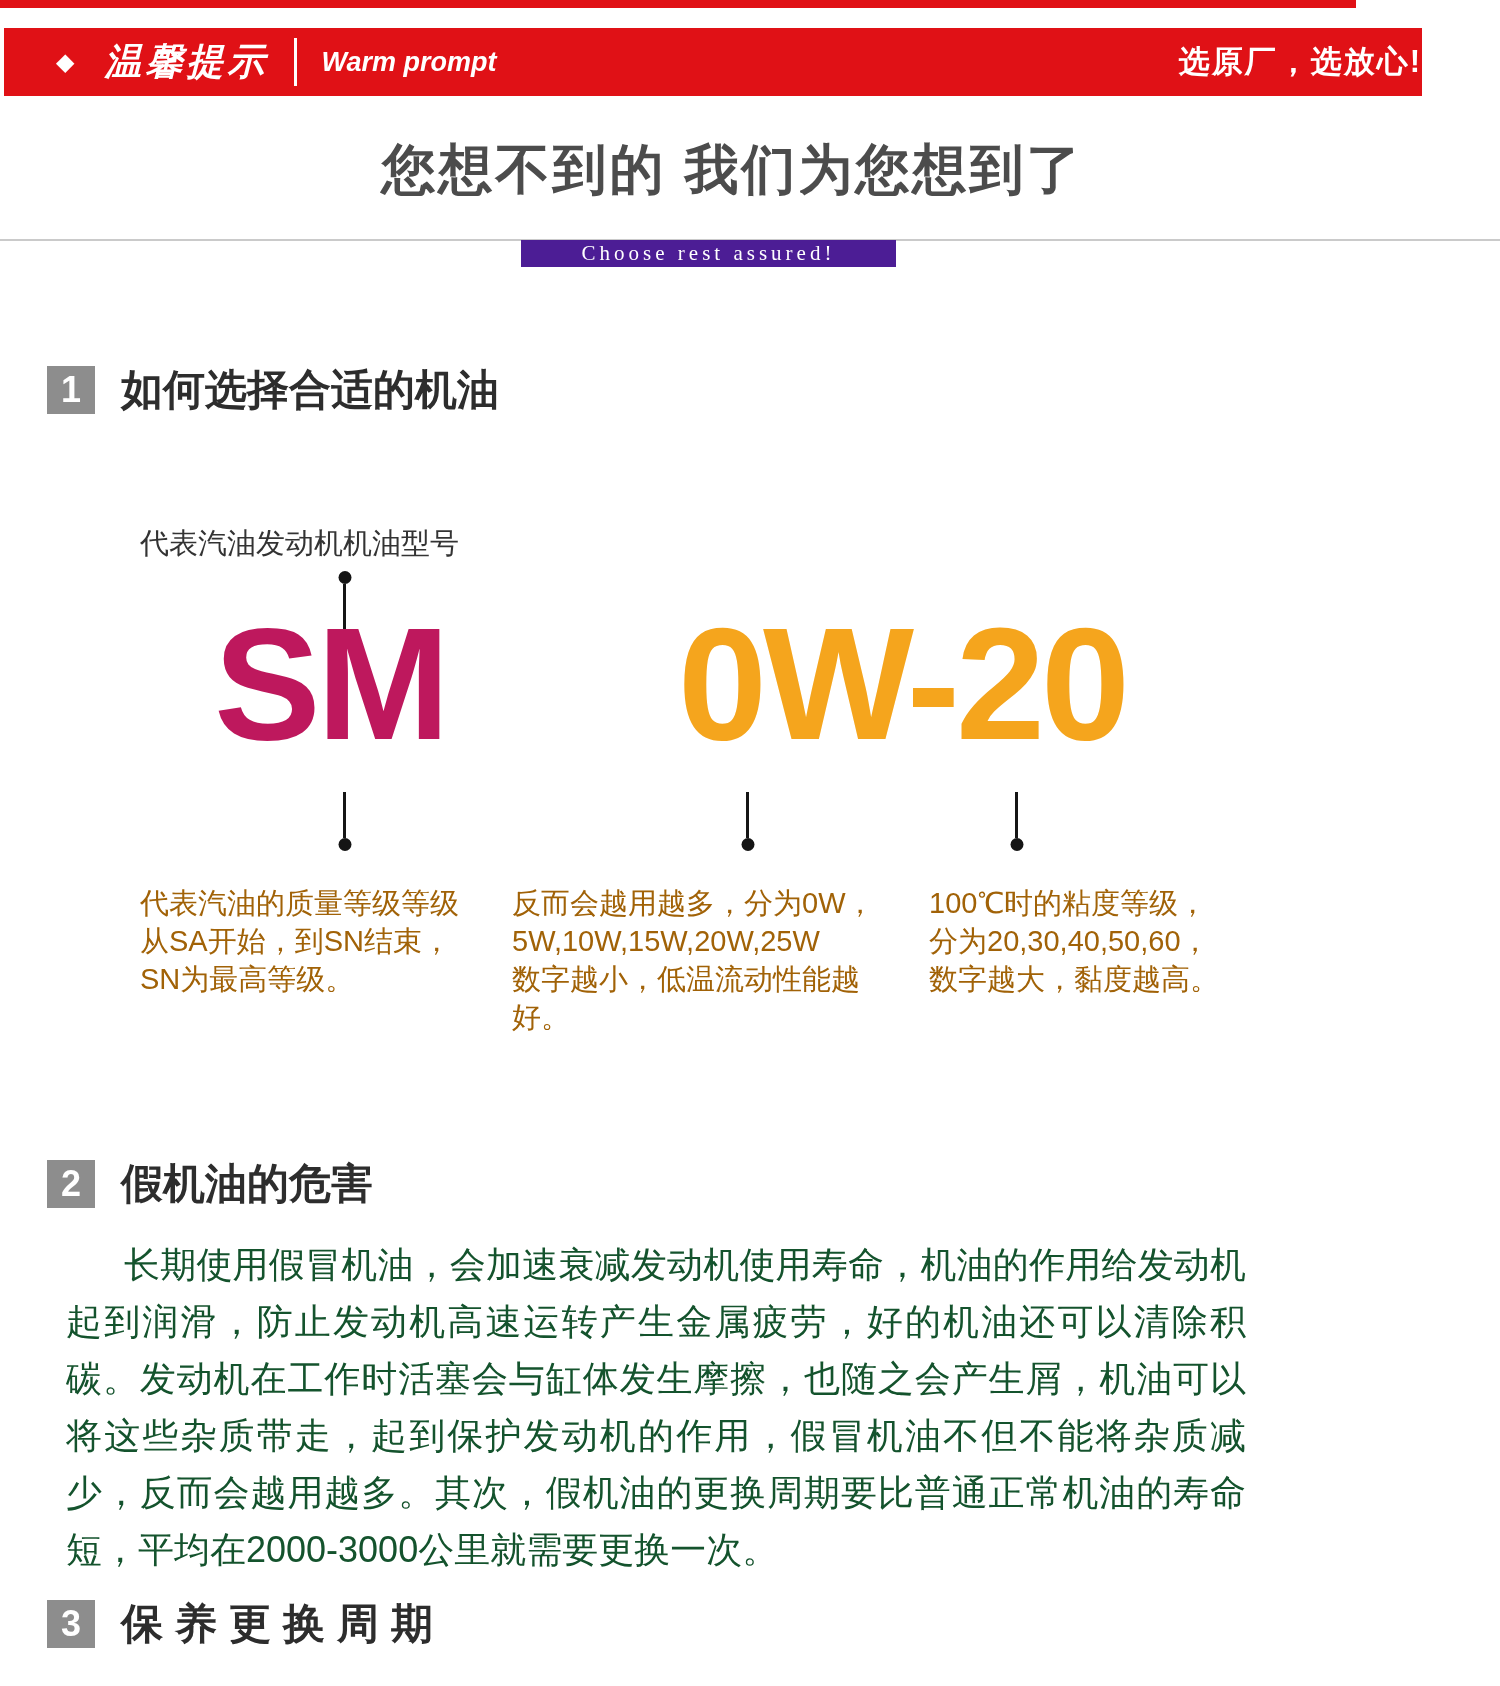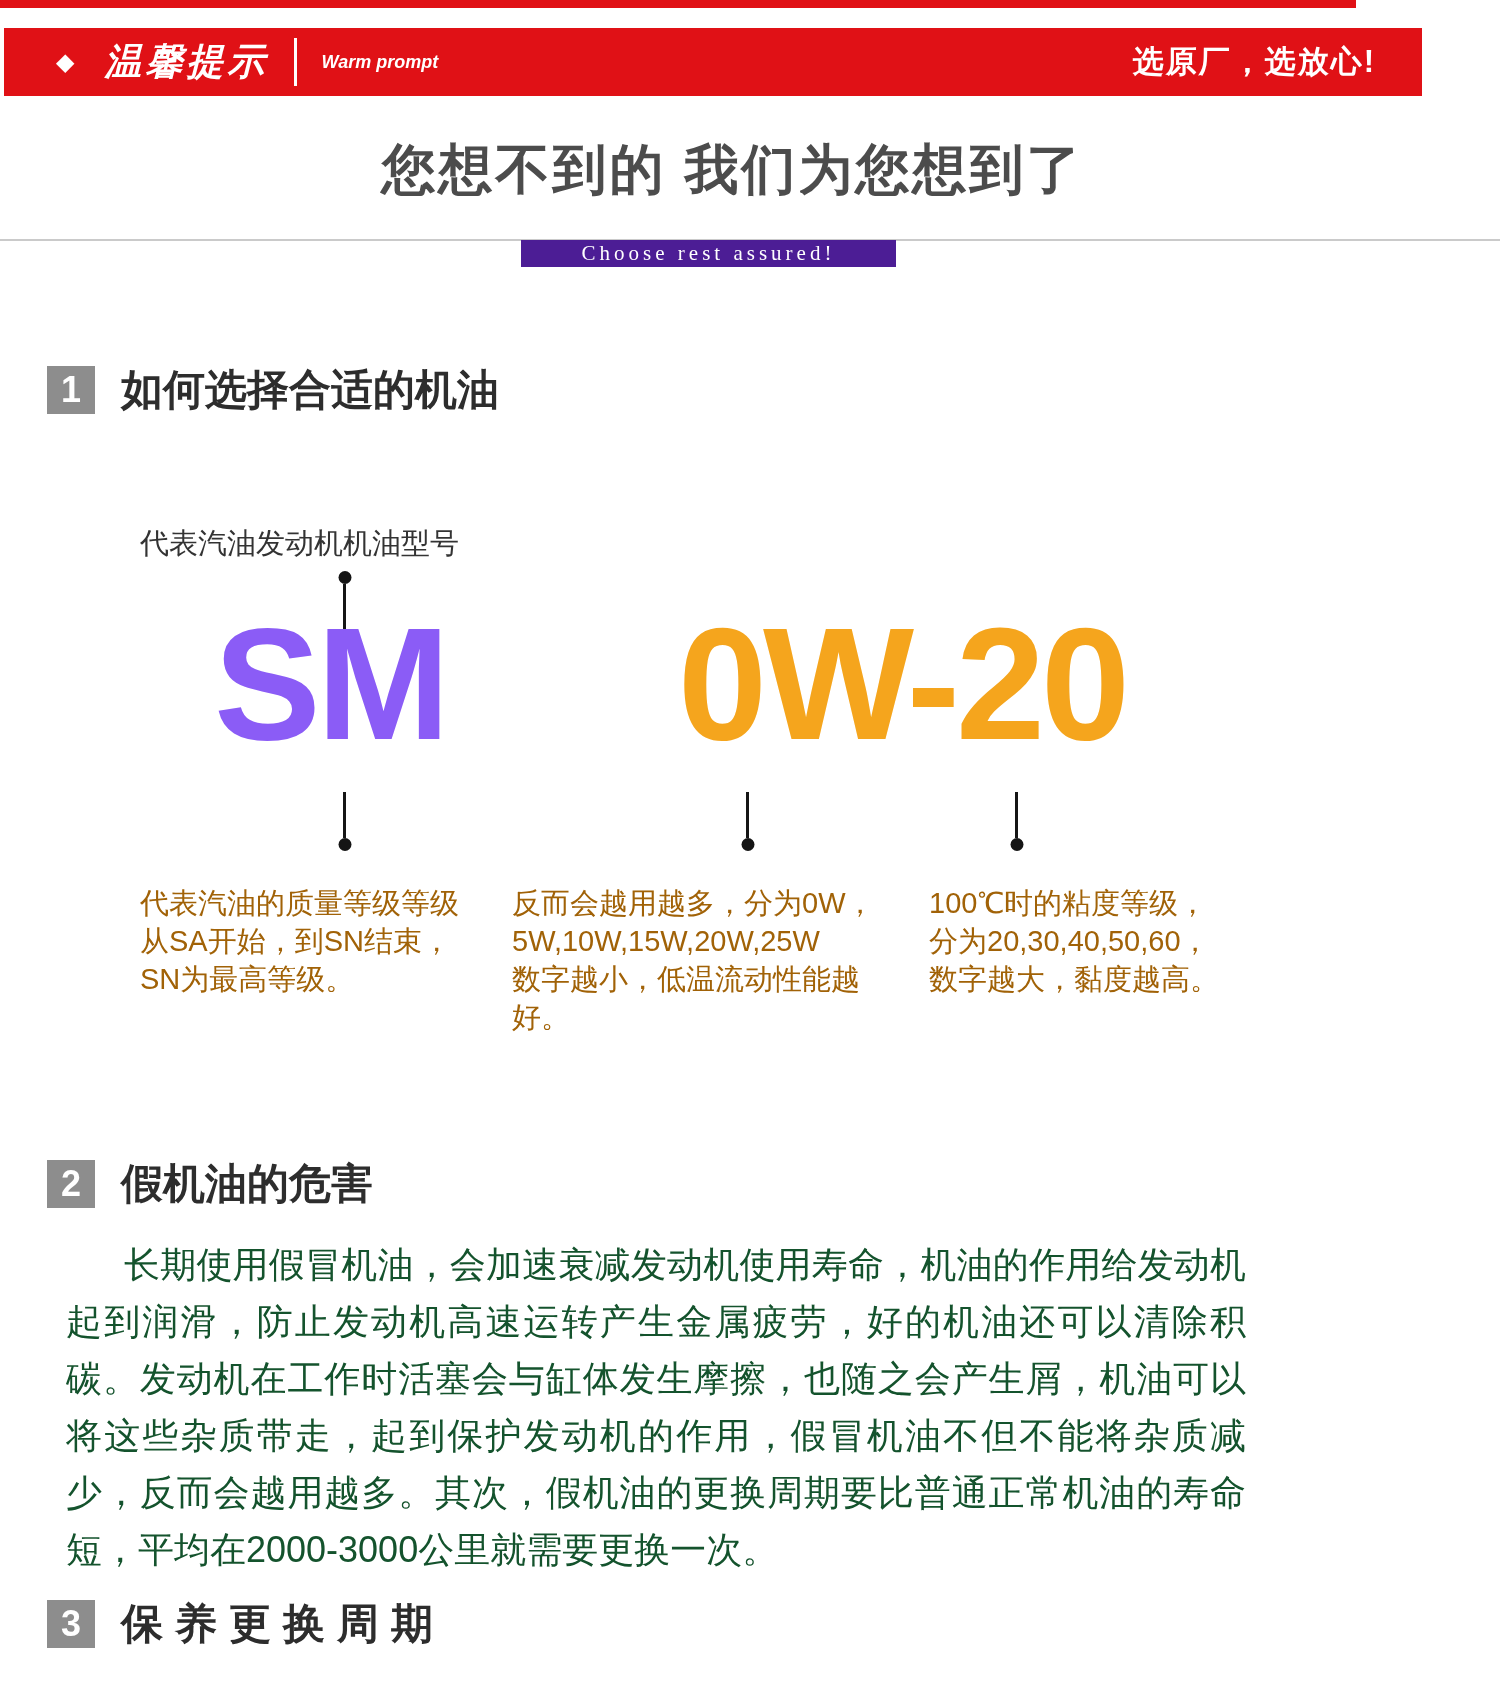--- a/index.html
+++ b/index.html
@@ -13,22 +13,22 @@
   }
   
   .top-strip{position:absolute;left:0;top:0;width:1356px;height:8px;background:#e01116;}
   .header-bar{
     position:absolute;left:4px;top:28px;width:1418px;height:68px;
     background:#e01116;display:flex;align-items:center;color:#fff;
   }
   .diamond{margin-left:52px;font-size:24px;line-height:1;}
   .brand-cn{margin-left:30px;font-size:37px;font-weight:700;font-style:italic;letter-spacing:4px;}
   .header-divider{width:3px;height:48px;background:#ffffff;margin-left:26px;}
-  .brand-en{margin-left:24px;font-size:18px;font-weight:700;font-style:italic;}
-  .slogan{margin-left:auto;margin-right:46px;font-size:31px;font-weight:700;letter-spacing:2px;}
+  .brand-en{margin-left:24px;font-size:27px;font-weight:700;font-style:italic;}
+  .slogan{margin-left:auto;font-size:31px;font-weight:700;letter-spacing:2px;}
   
   .hero-title{
     position:absolute;left:0;top:134px;width:1425px;
     text-align:center;font-size:54px;font-weight:700;color:#4c4c4c;letter-spacing:3px;margin-left:20px;
   }
   .hero-line{position:absolute;left:0;top:239px;width:1500px;height:2px;background:#cacaca;}
   .hero-badge{
     position:absolute;left:521px;top:240px;width:375px;height:27px;
     background:#4c1d95;color:#fff;text-align:center;line-height:27px;
     font-family:"Liberation Serif", serif;font-size:21px;letter-spacing:4px;
@@ -55,21 +55,21 @@
   .conn.dot-top::after{top:-13px;}
   .conn.dot-bottom::after{bottom:-13px;}
   .conn-top{left:343px;top:584px;height:50px;}
   .conn-b1{left:343px;top:792px;height:46px;}
   .conn-b2{left:746px;top:792px;height:46px;}
   .conn-b3{left:1015px;top:792px;height:46px;}
   .oil-code{
     position:absolute;top:604px;font-size:160px;font-weight:700;line-height:1;
     letter-spacing:-4px;white-space:nowrap;
   }
-  .code-grade{left:214px;color:#8b5cf6;}
+  .code-grade{left:214px;color:#be185d;}
   .code-visc{left:678px;color:#f5a51d;}
   .oil-note{
     position:absolute;top:868px;font-size:29px;line-height:38px;color:#a16207;
     white-space:pre-line;
     margin-top:16px;
   }
   .note-1{left:140px;width:410px;}
   .note-2{left:512px;width:430px;}
   .note-3{left:929px;width:370px;}
   

